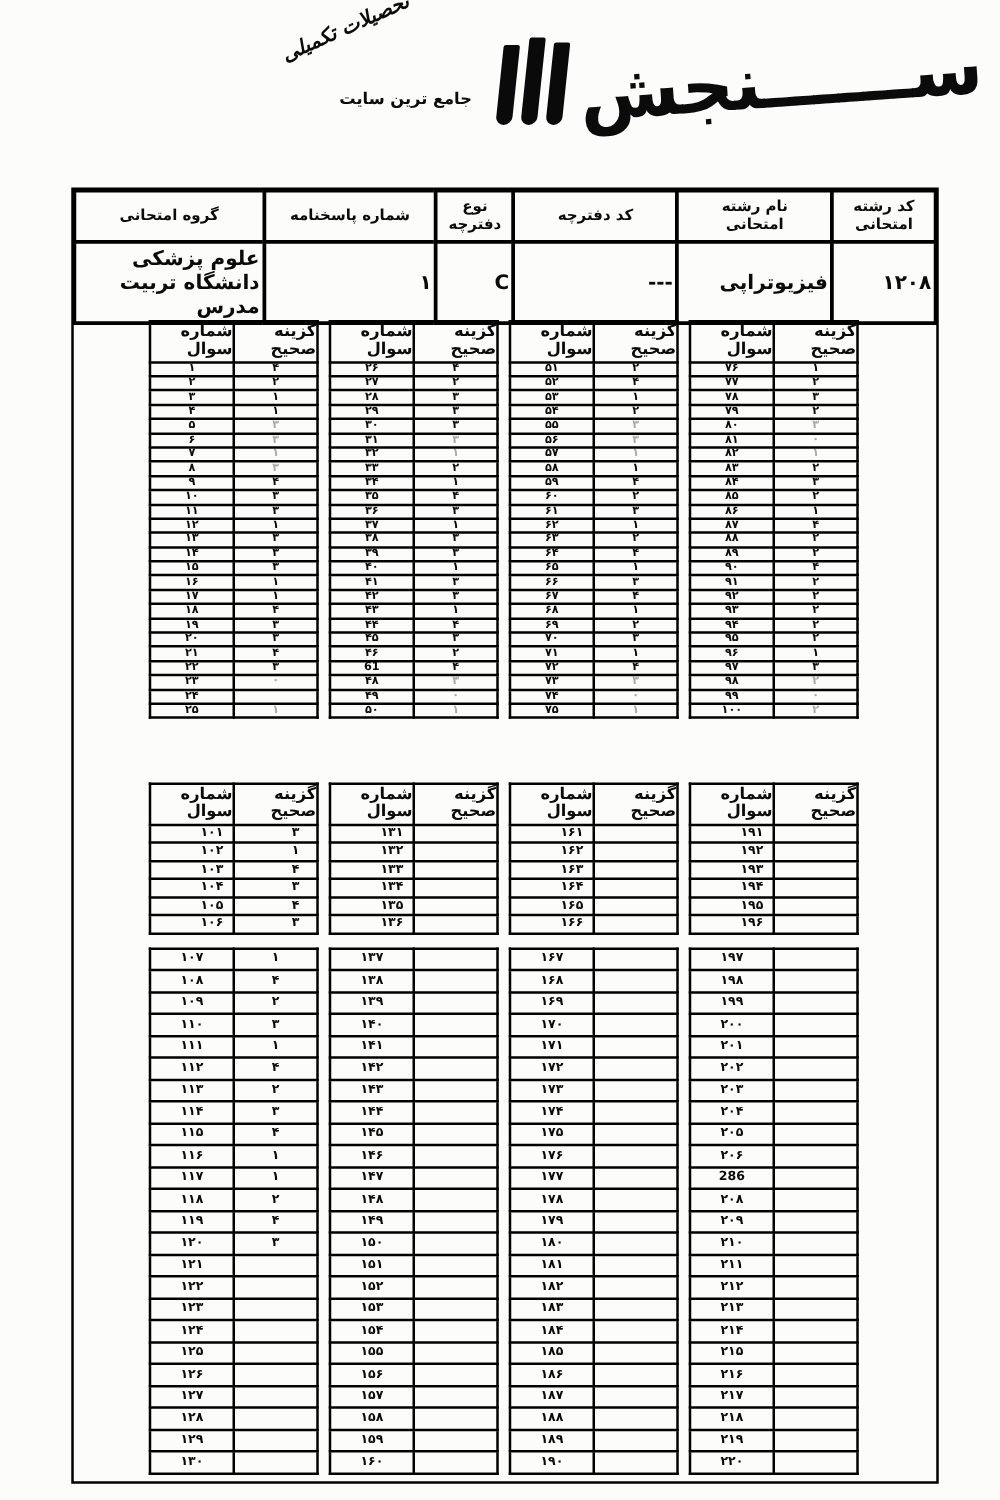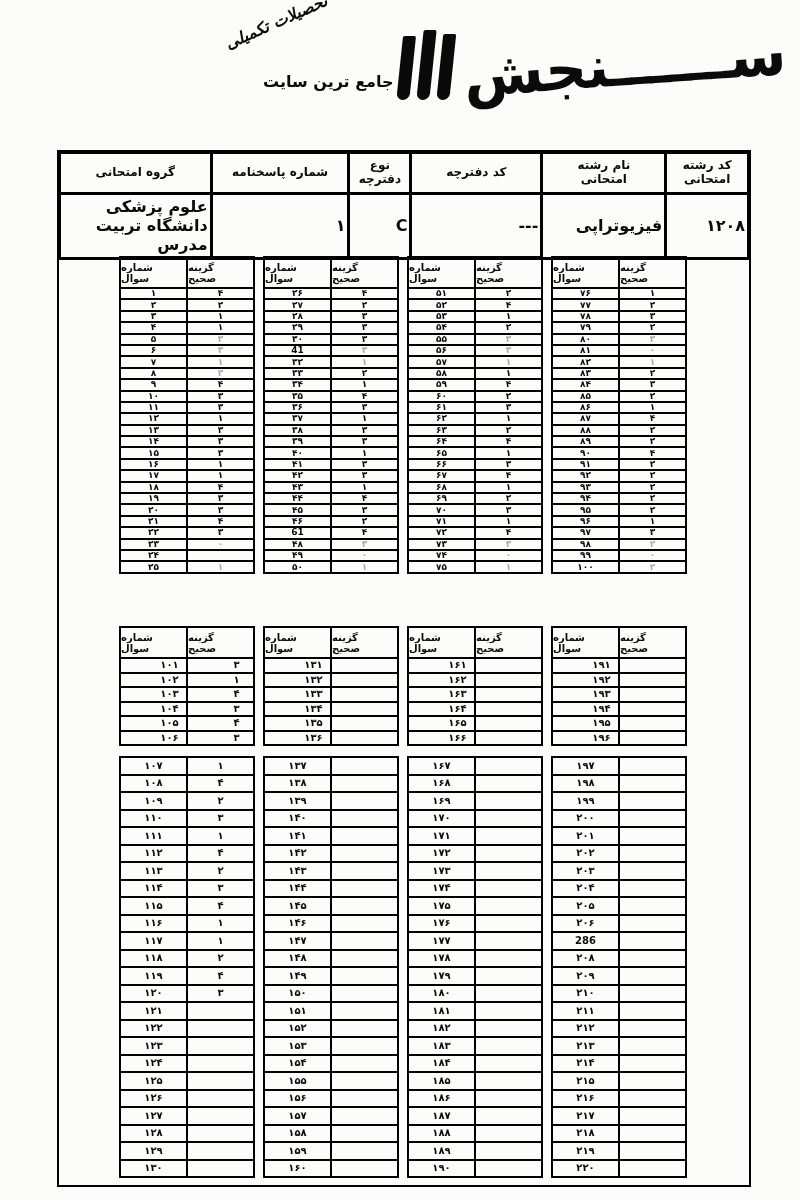--- a/index.html
+++ b/index.html
@@ -10,21 +10,21 @@
     overflow:hidden;
   }
   
   .logo{position:absolute;top:10px;right:8px;height:110px;display:flex;align-items:center;direction:ltr;}
   .tagline-block{position:relative;width:150px;height:90px;}
   .tagline-slanted{
     position:absolute;left:-14px;top:14px;
     transform:rotate(-24deg);transform-origin:left bottom;
     font-size:16px;font-weight:bold;font-style:italic;white-space:nowrap;
   }
-  .tagline-main{position:absolute;right:0;top:52px;font-size:16px;font-weight:bold;white-space:nowrap;}
+  .tagline-main{position:absolute;right:16px;top:52px;font-size:13px;font-weight:bold;white-space:nowrap;}
   .logo-bars{display:flex;gap:7px;margin:0 10px 0 6px;align-items:flex-end;transform:skewX(-6deg);}
   .logo-bars i{display:block;width:13px;height:64px;background:#0a0a0a;border-radius:2px 2px 7px 7px;}
   .logo-bars i:nth-child(2){height:70px;}
   .logo-bars i:nth-child(3){height:66px;}
   .brand{font-size:58px;font-weight:bold;letter-spacing:-2px;line-height:1;transform:rotate(-4deg);padding-right:6px;}
   
   .frame{position:absolute;left:57px;top:150px;width:690px;height:1033px;border:2px solid #000;background:transparent;}
   
   table.info{border-collapse:collapse;width:692px;margin:-1px 0 0 -1px;direction:rtl;table-layout:fixed;}
   table.info th,table.info td{
@@ -32,22 +32,22 @@
     font-weight:bold;white-space:pre-line;padding:2px 2px;
   }
   table.info th{height:34px;font-size:12px;line-height:1.15;}
   table.info td{height:48px;font-size:16px;line-height:1.2;}
   
   .answer-grid{position:absolute;display:flex;direction:ltr;gap:8px;}
   #answer-table-1{left:60px;top:104px;}
   #answer-table-2{left:60px;top:474px;}
   table.pair{border-collapse:collapse;table-layout:fixed;width:136px;}
   table.pair th{
-    border:2px solid #000;font-size:10px;font-weight:bold;line-height:1.1;
-    white-space:pre-line;text-align:left;vertical-align:middle;height:27px;padding:1px 0;
+    border:2px solid #000;font-size:13px;font-weight:bold;line-height:1.1;
+    white-space:pre-line;text-align:right;vertical-align:middle;height:27px;padding:1px 0;
   }
   table.pair td{
     border:2px solid #000;text-align:center;vertical-align:middle;
     font-weight:bold;padding:0;direction:rtl;
   }
   tr.t1 td{height:9.4px;font-size:9px;line-height:1;}
   tr.s1 td{height:12.5px;font-size:10px;line-height:1;padding-left:32px;}
   tr.s2 td{height:15.5px;font-size:10px;line-height:1;}
   td.absent{border:none;background:transparent;}
   tr.spacer td{border:none;height:10px;}
@@ -238,21 +238,21 @@
           </tr>
           <tr class="t1">
             <td class="q">۲۹</td>
             <td class="a">۳</td>
           </tr>
           <tr class="t1">
             <td class="q">۳۰</td>
             <td class="a">۳</td>
           </tr>
           <tr class="t1">
-            <td class="q">41</td>
+            <td class="q">۳۱</td>
             <td class="a faint">۳</td>
           </tr>
           <tr class="t1">
             <td class="q">۳۲</td>
             <td class="a faint">۱</td>
           </tr>
           <tr class="t1">
             <td class="q">۳۳</td>
             <td class="a">۲</td>
           </tr>

